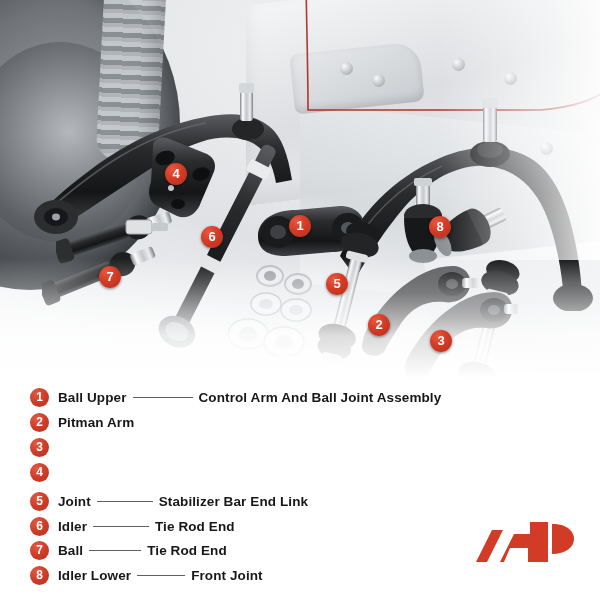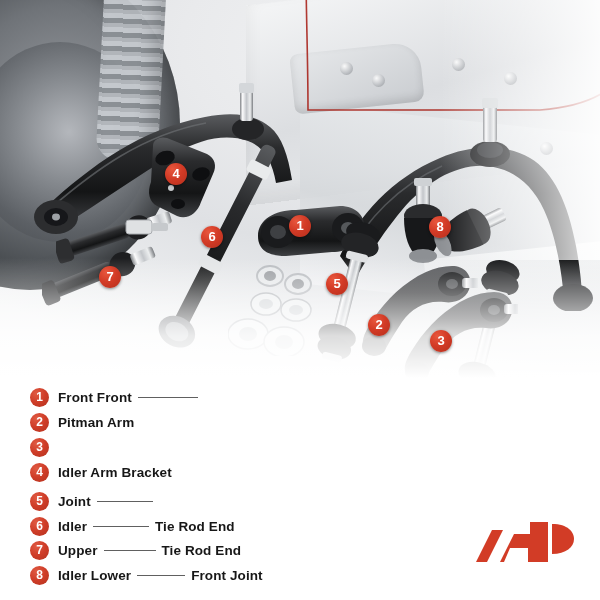--- a/index.html
+++ b/index.html
@@ -363,54 +363,55 @@
     <div class="badge" style="left:326px; top:273px;">5</div>
     <div class="badge" style="left:201px; top:226px;">6</div>
     <div class="badge" style="left:99px;  top:266px;">7</div>
     <div class="badge" style="left:429px; top:216px;">8</div>
   </div>
 
   <div class="legend">
 
     <div class="legend-row" style="top:8px;">
       <span class="lg-badge">1</span>
-      <span class="lg-a">Front Front</span>
+      <span class="lg-a">Ball Upper</span>
       <span class="lg-line" style="width:60px; margin:0 6px;"></span>
+      <span class="lg-b">Control Arm And Ball Joint Assembly</span>
     </div>
 
     <div class="legend-row" style="top:33px;">
       <span class="lg-badge">2</span>
       <span class="lg-a">Pitman Arm</span>
     </div>
 
     <div class="legend-row" style="top:58px;">
       <span class="lg-badge">3</span>
     </div>
 
     <div class="legend-row" style="top:83px;">
       <span class="lg-badge">4</span>
-      <span class="lg-a">Idler Arm Bracket</span>
     </div>
 
     <div class="legend-row" style="top:112px;">
       <span class="lg-badge">5</span>
       <span class="lg-a">Joint</span>
       <span class="lg-line" style="width:56px; margin:0 6px;"></span>
+      <span class="lg-b">Stabilizer Bar End Link</span>
     </div>
 
     <div class="legend-row" style="top:137px;">
       <span class="lg-badge">6</span>
       <span class="lg-a">Idler</span>
       <span class="lg-line" style="width:56px; margin:0 6px;"></span>
       <span class="lg-b">Tie Rod End</span>
     </div>
 
     <div class="legend-row" style="top:161px;">
       <span class="lg-badge">7</span>
-      <span class="lg-a">Upper</span>
+      <span class="lg-a">Ball</span>
       <span class="lg-line" style="width:52px; margin:0 6px;"></span>
       <span class="lg-b">Tie Rod End</span>
     </div>
 
     <div class="legend-row" style="top:186px;">
       <span class="lg-badge">8</span>
       <span class="lg-a">Idler Lower</span>
       <span class="lg-line" style="width:48px; margin:0 6px;"></span>
       <span class="lg-b">Front Joint</span>
     </div>

